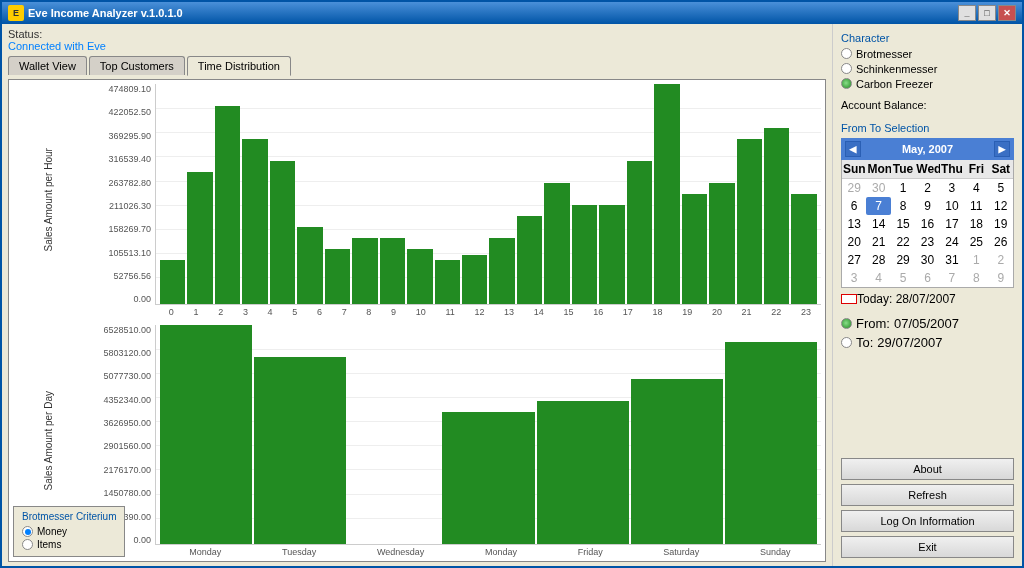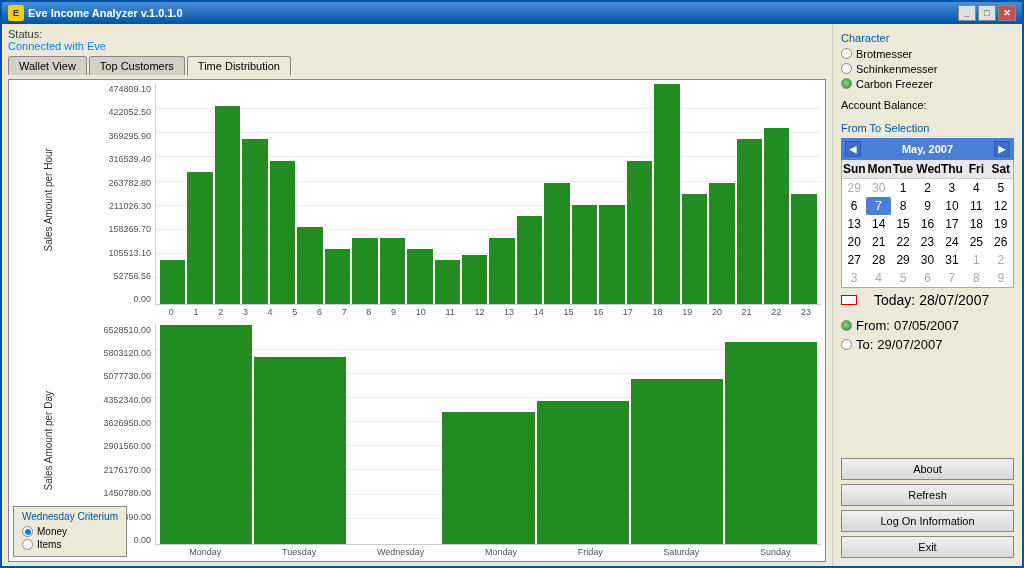--- a/index.html
+++ b/index.html
@@ -304,23 +304,23 @@
       background: #4a7fd4;
       color: white;
       border-radius: 2px;
     }
     .cal-cell.other-month {
       color: #aaa;
     }
     .today-row {
       display: flex;
       align-items: center;
-      gap: 17px;
+      gap: 0;
       margin-top: 4px;
-      font-size: 14px;
+      font-size: 12px;
     }
     .today-box {
       width: 16px;
       height: 10px;
       background: white;
       border: 1px solid #d00;
     }
     .from-to-rows {
       margin-top: 10px;
       font-size: 13px;
@@ -552,21 +552,21 @@
                   <span>Monday</span>
                   <span>Friday</span>
                   <span>Saturday</span>
                   <span>Sunday</span>
                 </div>
             </div>
           </div>
         </div>
 
         <div class="selection-criterium">
-          <div class="sc-title">Wednesday Criterium</div>
+          <div class="sc-title">Brotmesser Criterium</div>
           <div class="radio-row">
             <div class="radio-circle checked"></div>
             <span>Money</span>
           </div>
           <div class="radio-row">
             <div class="radio-circle"></div>
             <span>Items</span>
           </div>
         </div>
       </div>

